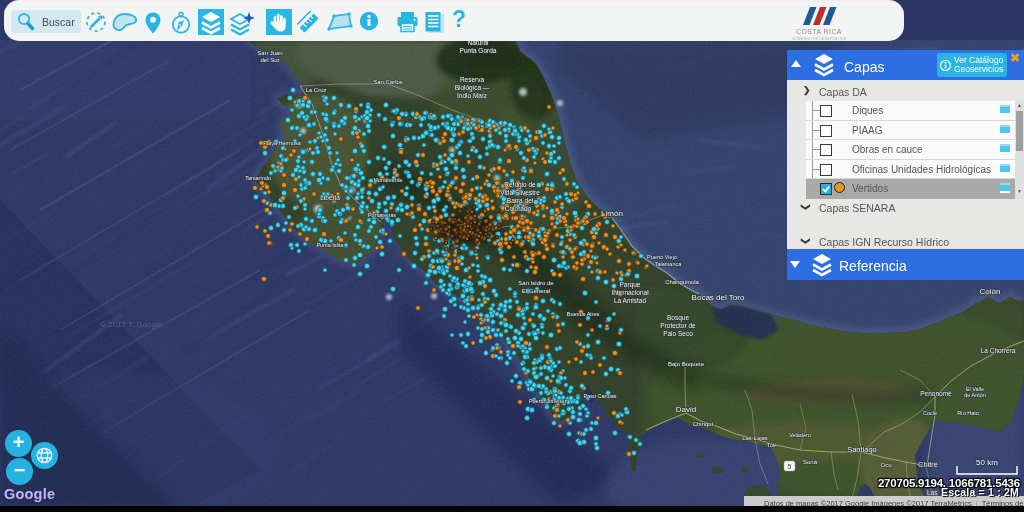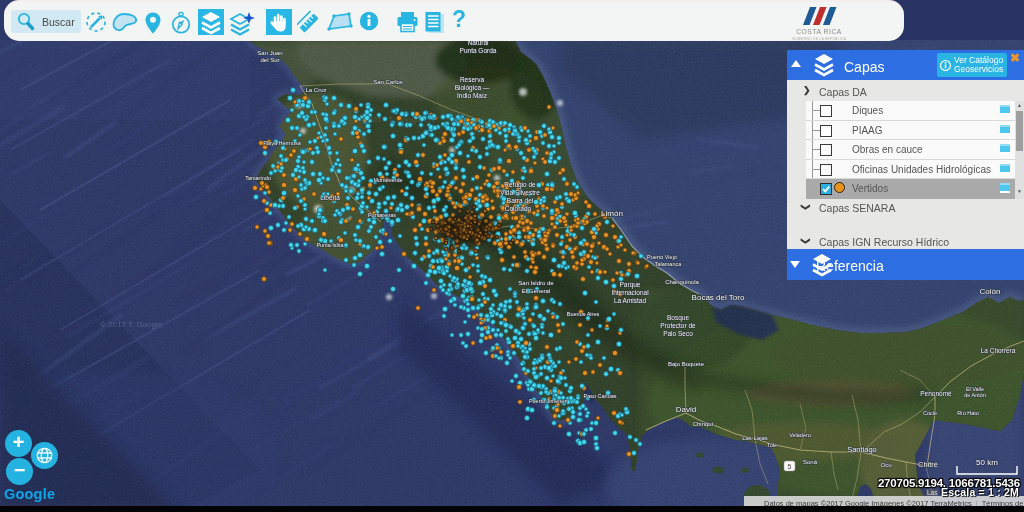--- a/index.html
+++ b/index.html
@@ -40,21 +40,21 @@
 .row .cb.ck{background:#2ab0e0;border-color:#2a2a2a;}
 .row .rl{position:absolute;left:46px;top:4px;font-size:10px;color:#555;}
 .row .leg{position:absolute;left:194px;top:4px;width:10px;height:10px;background:#4ec7ec;box-shadow:inset 0 -2px 0 #fff, inset 0 2px 0 #8fdcf4;}
 .row.sel{background:#a9a9a9;border-bottom:none;}
 .row .oc{position:absolute;left:28px;top:3px;width:9px;height:9px;border-radius:50%;background:#e8941c;border:1.8px solid #2e2217;}
 #sbar{position:absolute;left:209px;top:0;width:9px;height:97.5px;background:#e0e0e0;}
 .sarr{position:absolute;left:0;top:0;width:9px;height:9px;font-size:5px;color:#555;text-align:center;line-height:9px;}
 #sthumb{position:absolute;left:1px;top:10px;width:7px;height:40px;background:#9e9e9e;}
 #pref{position:absolute;left:0;top:199px;width:237px;height:31px;background:#2d6ee2;}
 .zbtn{position:absolute;width:27px;height:27px;border-radius:50%;background:#24b3e0;color:#fff;font-size:20px;font-weight:bold;text-align:center;line-height:25px;}
-#glogo{position:absolute;left:4px;top:486px;font-size:14.5px;font-weight:bold;color:#0ea5e9;letter-spacing:0.2px;}
+#glogo{position:absolute;left:4px;top:486px;font-size:14.5px;font-weight:bold;color:#c4b5fd;letter-spacing:0.2px;}
 #attrib{position:absolute;left:744px;top:496px;width:280px;height:14px;white-space:nowrap;background:rgba(222,222,222,0.88);font-size:7.5px;color:#3a3a3a;display:flex;align-items:center;gap:4px;padding-left:20px;box-sizing:border-box;}
 #attrib .sep{color:#999;}
 #attrib .tos{color:#3a3a3a;}
 #blackbar{position:absolute;left:0;top:506px;width:1024px;height:6px;background:#030303;}
 #scalebar{position:absolute;left:956px;top:458px;width:62px;height:17px;text-decoration:underline;}
 #scalebar span{position:absolute;left:0;width:62px;text-align:center;top:0;font-size:8px;color:#fff;text-shadow:0 0 2px #000;}
 #coords{position:absolute;right:4px;top:477px;white-space:nowrap;text-align:right;font-size:11.5px;font-weight:bold;color:#fff;letter-spacing:-0.2px;text-shadow:1px 1px 1px #000,-1px -1px 1px #000,1px -1px 1px #000,-1px 1px 1px #000;}
 #escala{position:absolute;right:5px;top:486px;white-space:nowrap;text-align:right;font-size:10.5px;font-weight:bold;color:#fff;letter-spacing:0.2px;text-shadow:1px 1px 1px #000,-1px -1px 1px #000;}
 #lastag{position:absolute;left:926px;top:489px;font-size:6.5px;color:#ddd;background:rgba(90,90,90,0.6);padding:0 1px;}
 </style></head>
@@ -2289,21 +2289,21 @@
           <span class="gtxt">Capas IGN Recurso Hídrico</span>
         </div>
  </div>
  <div id="pref">
    <div class="tri" style="left:3px;top:12px;border-width:7px 5px 0 5px;border-color:#fff transparent transparent transparent"></div>
    <svg width="26" height="26" viewBox="0 0 26 26" style="position:absolute;left:22px;top:3px">
           <path d="M13,2 L22,7 L13,12 L4,7 Z" fill="#fff"></path>
           <path d="M4,12.5 L13,17.5 L22,12.5" fill="none" stroke="#fff" stroke-width="2.6"></path>
           <path d="M4,18 L13,23 L22,18" fill="none" stroke="#fff" stroke-width="2.6"></path>
         </svg>
-   <span class="phl" style="left:29px">Referencia</span>
+   <span class="phl" style="left:52px">Referencia</span>
  </div>
 </div>
 
 <div class="zbtn" style="left:5px;top:430px">+</div>
 <div class="zbtn" style="left:31px;top:442px;font-size:0"><svg width="27" height="27" viewBox="0 0 27 27">
         <g stroke="#fff" stroke-width="1.3" fill="none">
           <circle cx="13.5" cy="13.5" r="7.2"></circle>
           <ellipse cx="13.5" cy="13.5" rx="3.2" ry="7.2"></ellipse>
           <line x1="6.3" y1="11" x2="20.7" y2="11"></line>
           <line x1="6.3" y1="16" x2="20.7" y2="16"></line>

